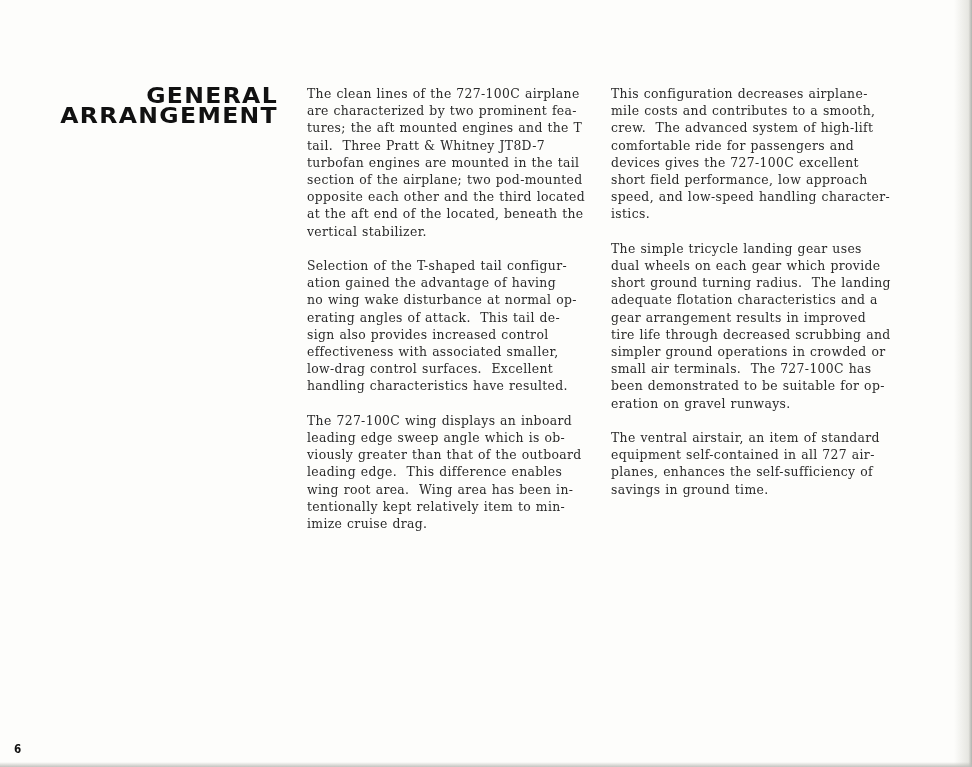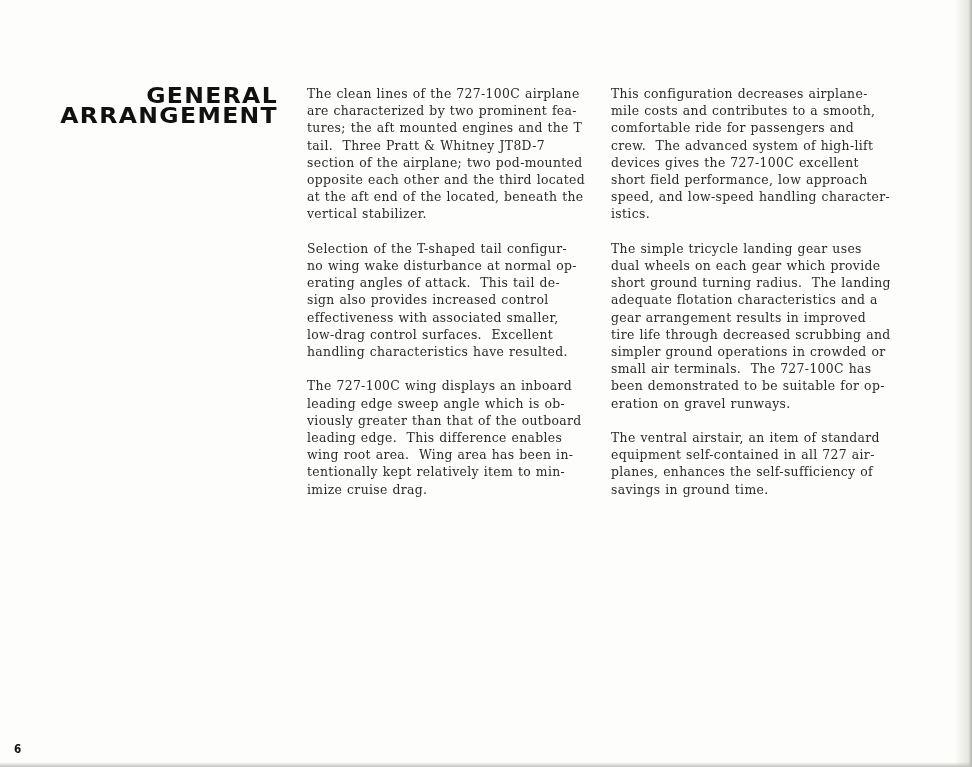--- a/index.html
+++ b/index.html
@@ -59,27 +59,29 @@
   <span>GENERAL</span>
   <span>ARRANGEMENT</span>
 </h1>
 
 <div class="col col-left">
   <p class="para">
     <span class="line">The clean lines of the 727-100C airplane</span>
     <span class="line">are characterized by two prominent fea-</span>
     <span class="line">tures; the aft mounted engines and the T</span>
     <span class="line">tail.  Three Pratt &amp; Whitney JT8D-7</span>
+    <span class="line">turbofan engines are mounted in the tail</span>
     <span class="line">section of the airplane; two pod-mounted</span>
     <span class="line">opposite each other and the third located</span>
     <span class="line">at the aft end of the located, beneath the</span>
     <span class="line">vertical stabilizer.</span>
   </p>
   <p class="para">
     <span class="line">Selection of the T-shaped tail configur-</span>
+    <span class="line">ation gained the advantage of having</span>
     <span class="line">no wing wake disturbance at normal op-</span>
     <span class="line">erating angles of attack.  This tail de-</span>
     <span class="line">sign also provides increased control</span>
     <span class="line">effectiveness with associated smaller,</span>
     <span class="line">low-drag control surfaces.  Excellent</span>
     <span class="line">handling characteristics have resulted.</span>
   </p>
   <p class="para">
     <span class="line">The 727-100C wing displays an inboard</span>
     <span class="line">leading edge sweep angle which is ob-</span>
@@ -88,22 +90,22 @@
     <span class="line">wing root area.  Wing area has been in-</span>
     <span class="line">tentionally kept relatively item to min-</span>
     <span class="line">imize cruise drag.</span>
   </p>
 </div>
 
 <div class="col col-right">
   <p class="para">
     <span class="line">This configuration decreases airplane-</span>
     <span class="line">mile costs and contributes to a smooth,</span>
+    <span class="line">crew.  The advanced system of high-lift</span>
     <span class="line">comfortable ride for passengers and</span>
-    <span class="line">crew.  The advanced system of high-lift</span>
     <span class="line">devices gives the 727-100C excellent</span>
     <span class="line">short field performance, low approach</span>
     <span class="line">speed, and low-speed handling character-</span>
     <span class="line">istics.</span>
   </p>
   <p class="para">
     <span class="line">The simple tricycle landing gear uses</span>
     <span class="line">dual wheels on each gear which provide</span>
     <span class="line">short ground turning radius.  The landing</span>
     <span class="line">adequate flotation characteristics and a</span>

